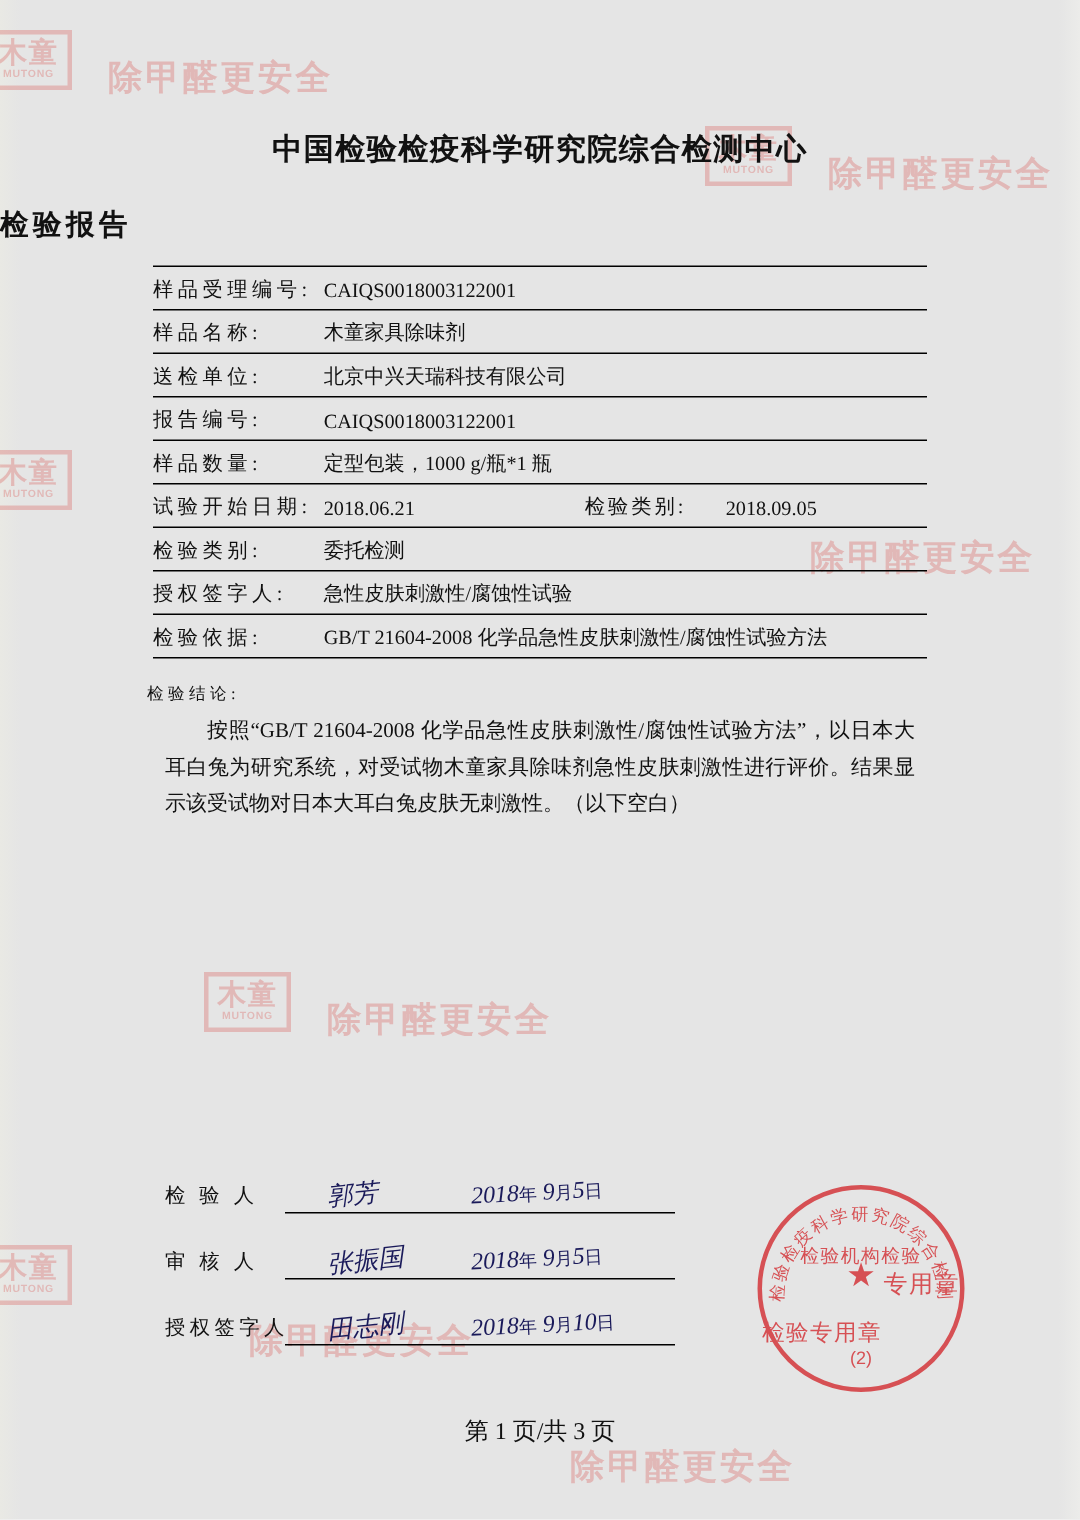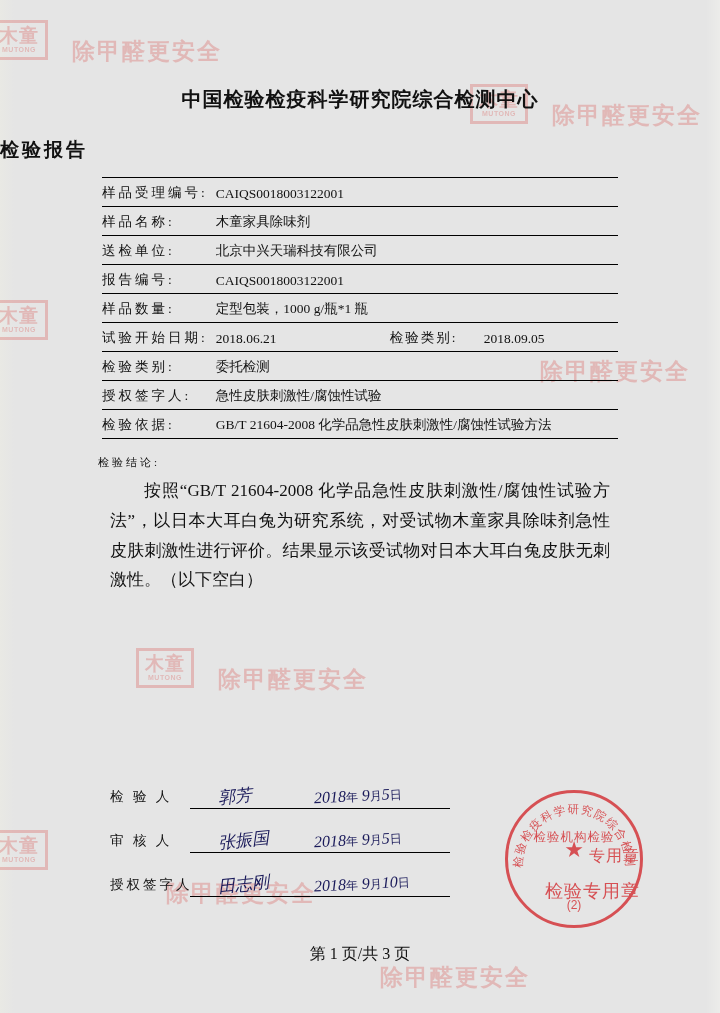--- a/index.html
+++ b/index.html
@@ -112,21 +112,21 @@
     padding-left: 8px;
   }
   .concl-label {
     margin: 16px 0 0 98px;
     font-size: 11px;
     letter-spacing: 3px;
   }
   .concl-body {
     margin: 6px auto 0 auto;
     width: 500px;
-    font-size: 17px;
+    font-size: 14px;
     line-height: 1.75;
     text-align: justify;
     text-indent: 2em;
   }
   
   .sig-block {
     position: absolute;
     left: 110px;
     top: 786px;
     width: 400px;
@@ -219,22 +219,22 @@
     text-align: right;
     font-size: 16px;
     font-family: "Liberation Sans", sans-serif;
     letter-spacing: 1px;
   }
   .seal-bottom {
     position: absolute;
     left: 0;
     right: 0;
     top: 86px;
-    text-align: right;
-    font-size: 18px;
+    text-align: left;
+    font-size: 15px;
     font-family: "Liberation Sans", sans-serif;
     letter-spacing: 1px;
   }
   .seal-num {
     position: absolute;
     left: 0;
     right: 0;
     top: 105px;
     text-align: center;
     font-size: 12px;

